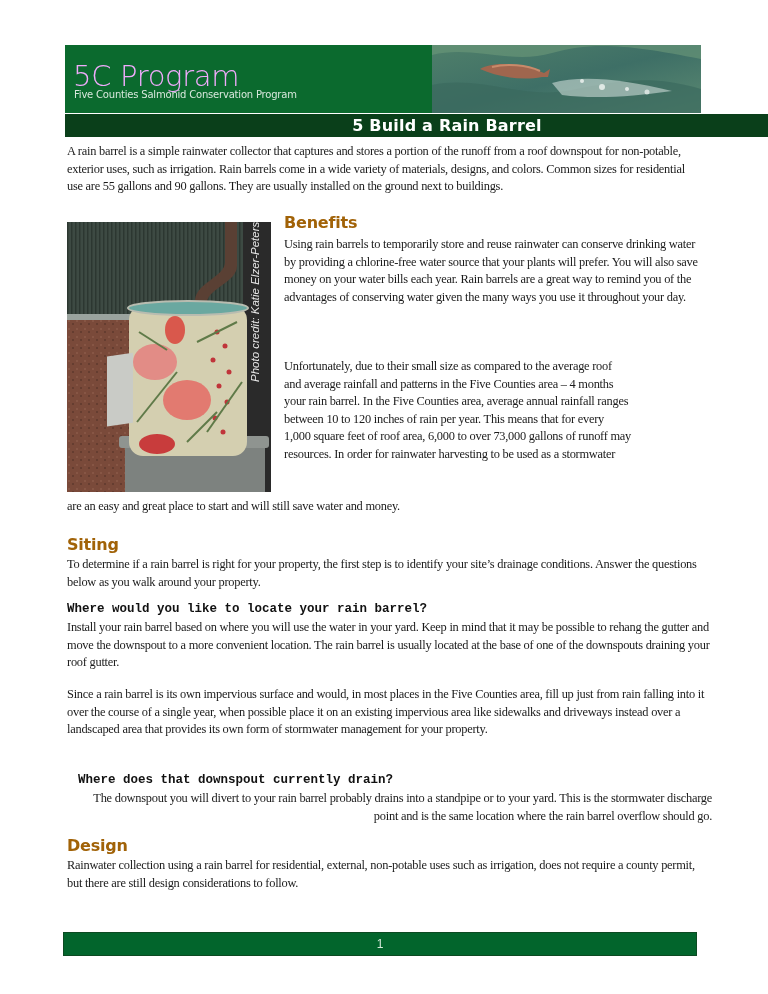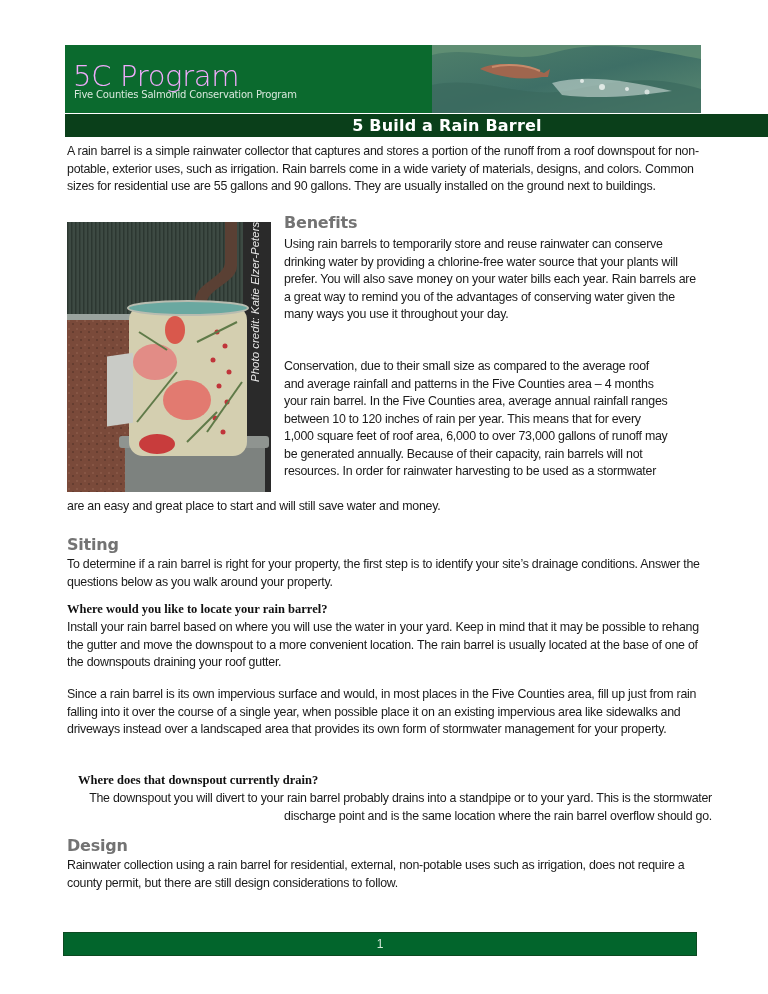--- a/index.html
+++ b/index.html
@@ -13,25 +13,25 @@
     .banner-sub { position: absolute; left: 9px; top: 44px; font-size: 10px; color: #d8e7dc;
       font-family: "DejaVu Sans", sans-serif; letter-spacing: -0.2px; }
     .banner-photo { position: absolute; left: 367px; top: 0; width: 269px; height: 68px; }
 
     .title-bar { position: absolute; left: 65px; top: 114px; width: 764px; height: 23px;
       background: #0a3f1a; text-align: center; }
     .title-bar span { color: #ffffff; font-size: 16px; line-height: 23px; font-weight: bold;
       font-family: "DejaVu Sans", sans-serif; letter-spacing: 0.2px; }
 
     .p { position: absolute; font-size: 12.4px; line-height: 17.5px; color: #1a1a1a;
-      font-family: Liberation Sans, sans-serif; letter-spacing: -0.25px; }
-    .h2 { position: absolute; font-size: 16px; font-weight: bold; color: #737373;
+      font-family: Liberation Serif, serif; letter-spacing: -0.25px; }
+    .h2 { position: absolute; font-size: 16px; font-weight: bold; color: #a16207;
       font-family: "DejaVu Sans", sans-serif; letter-spacing: -0.2px; }
     .h3 { position: absolute; font-size: 12.5px; font-weight: bold; color: #111;
-      font-family: Liberation Serif, serif; }
+      font-family: Liberation Mono, monospace; }
 
     .photo { position: absolute; left: 67px; top: 222px; width: 204px; height: 270px; overflow: hidden; }
 
     .footer-bar { position: absolute; left: 63px; top: 932px; width: 634px; height: 24px;
       background: #02652c; text-align: center; border: 1px solid #0c4a22; box-sizing: border-box; }
     .footer-bar span { color: #d6e8da; font-size: 12px; line-height: 22px; }
   </style>
 </head>
 <body>
 
@@ -111,26 +111,25 @@
     </g>
     <rect x="40" y="140" width="26" height="70" fill="#c9cbc6" transform="skewY(-8)"></rect>
     <text class="photo-credit-svg" x="0" y="0" transform="translate(192 160) rotate(-90)" font-family="Liberation Sans, sans-serif" font-style="italic" font-size="11.5" fill="#e8e8e8">Photo credit: Katie Elzer-Peters</text>
   </svg>
 </div>
 
 <div class="h2" style="left:284px; top:213px;">Benefits</div>
 <div class="p" style="left:284px; top:236px; width:420px;">Using rain barrels to temporarily store and reuse rainwater can conserve drinking water by providing a chlorine-free water source that your plants will prefer. You will also save money on your water bills each year.  Rain barrels are a great way to remind you of the advantages of conserving water given the many ways you use it throughout your day.</div>
 
 <div class="p" style="left:284px; top:358px; width:430px; white-space:nowrap;">
-  <div>Conservation, due to their small size as compared to the average roof</div>
+  <div>Unfortunately, due to their small size as compared to the average roof</div>
   <div>and average rainfall and patterns in the Five Counties area – 4 months</div>
   <div>your rain barrel. In the Five Counties area, average annual rainfall ranges</div>
   <div>between 10 to 120 inches of rain per year. This means that for every</div>
   <div>1,000 square feet of roof area, 6,000 to over 73,000 gallons of runoff may</div>
-  <div>be generated annually.  Because of their capacity, rain barrels will not</div>
   <div>resources. In order for rainwater harvesting to be used as a stormwater</div>
 </div>
 <div class="p" style="left:67px; top:498px; width:636px;">are an easy and great place to start and will still save water and money.</div>
 
 <div class="h2" style="left:67px; top:535px;">Siting</div>
 <div class="p" style="left:67px; top:556px; width:645px;">To determine if a rain barrel is right for your property, the first step is to identify your site’s drainage conditions. Answer the questions below as you walk around your property.</div>
 
 <div class="h3" style="left:67px; top:602px;">Where would you like to locate your rain barrel?</div>
 <div class="p" style="left:67px; top:619px; width:645px;">Install your rain barrel based on where you will use the water in your yard. Keep in mind that it may be possible to rehang the gutter and move the downspout to a more convenient location. The rain barrel is usually located at the base of one of the downspouts draining your roof gutter.</div>
 <div class="p" style="left:67px; top:686px; width:650px;">Since a rain barrel is its own impervious surface and would, in most places in the Five Counties area, fill up just from rain falling into it over the course of a single year, when possible place it on an existing impervious area like sidewalks and driveways instead over a landscaped area that provides its own form of stormwater management for your property.</div>

